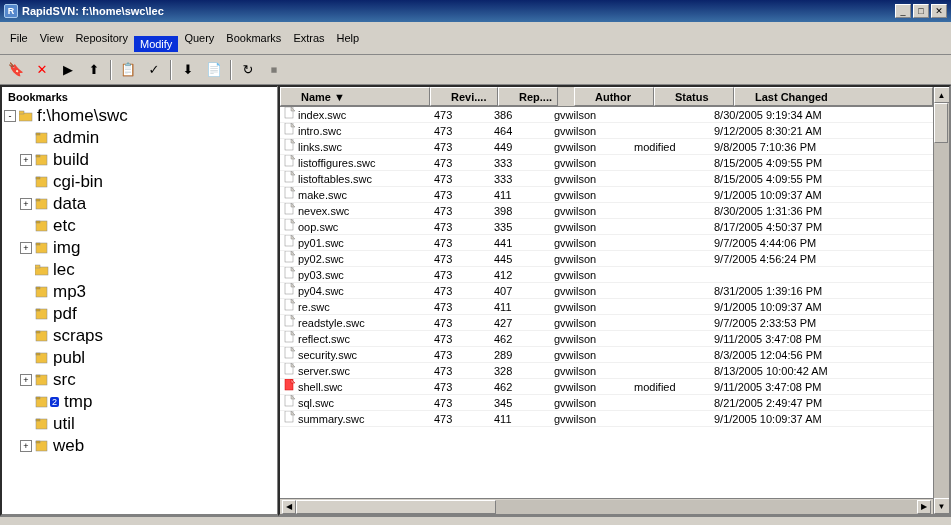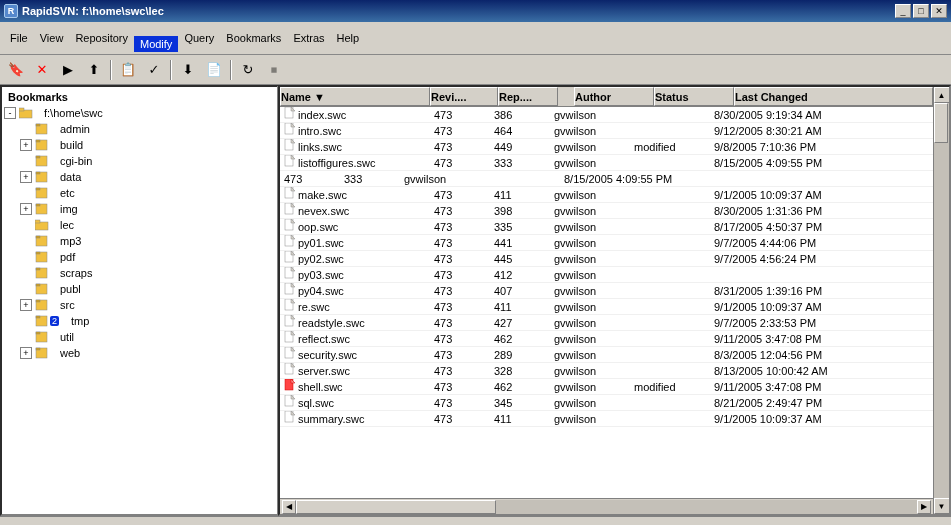--- a/index.html
+++ b/index.html
@@ -156,22 +156,22 @@
     .tree-icon {
       width: 16px;
       height: 14px;
       display: inline-flex;
       align-items: center;
       justify-content: center;
       flex-shrink: 0;
       font-size: 10px;
     }
     .tree-label {
-      padding-left: 10px;
-      font-size: 11px;
+      padding-left: 3px;
+      font-size: 17px;
     }
 
     
     .tree-toggle {
       width: 12px;
       height: 12px;
       border: 1px solid #808080;
       display: inline-flex;
       align-items: center;
       justify-content: center;
@@ -197,21 +197,21 @@
       display: flex;
       background: #d4d0c8;
       border-bottom: 1px solid #808080;
       height: 20px;
       align-items: center;
       flex-shrink: 0;
     }
     .col-header {
       display: flex;
       align-items: center;
-      padding: 1px 0;
+      padding: 1px 20px;
       font-size: 11px;
       font-weight: bold;
       border-right: 1px solid #808080;
       height: 100%;
       cursor: pointer;
       white-space: nowrap;
       overflow: hidden;
       background: #d4d0c8;
       border-top: 1px solid #fff;
       border-left: 1px solid #fff;
@@ -658,20 +658,27 @@
                   </svg></span>
                 <span>listoffigures.swc</span>
               </div>
               <div class="file-cell file-cell-revi">473</div>
               <div class="file-cell file-cell-rep">333</div>
               <div class="file-cell file-cell-author">gvwilson</div>
               <div class="file-cell file-cell-status"></div>
               <div class="file-cell file-cell-lastchanged">8/15/2005 4:09:55 PM</div>
             </div>
             <div class="file-row">
+              <div class="file-cell file-cell-name">
+                <span><svg width="12" height="13" viewBox="0 0 12 13">
+                    <rect x="1" y="0" width="8" height="11" fill="white" stroke="#888" stroke-width="0.5"></rect>
+                    <polygon points="7,0 11,4 7,4" fill="#d4d0c8" stroke="#888" stroke-width="0.5"></polygon>
+                  </svg></span>
+                <span>listoftables.swc</span>
+              </div>
               <div class="file-cell file-cell-revi">473</div>
               <div class="file-cell file-cell-rep">333</div>
               <div class="file-cell file-cell-author">gvwilson</div>
               <div class="file-cell file-cell-status"></div>
               <div class="file-cell file-cell-lastchanged">8/15/2005 4:09:55 PM</div>
             </div>
             <div class="file-row">
               <div class="file-cell file-cell-name">
                 <span><svg width="12" height="13" viewBox="0 0 12 13">
                     <rect x="1" y="0" width="8" height="11" fill="white" stroke="#888" stroke-width="0.5"></rect>

